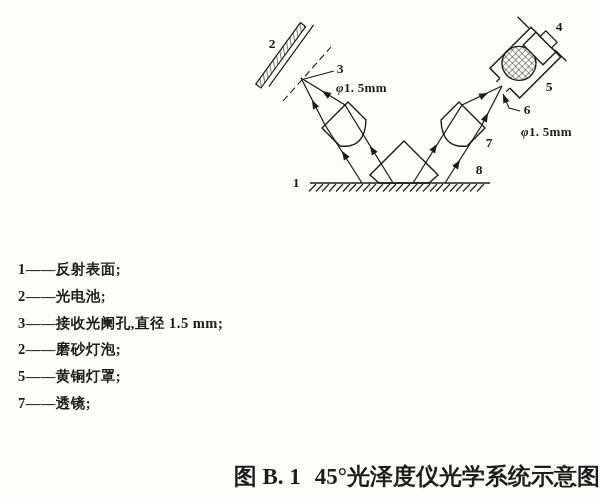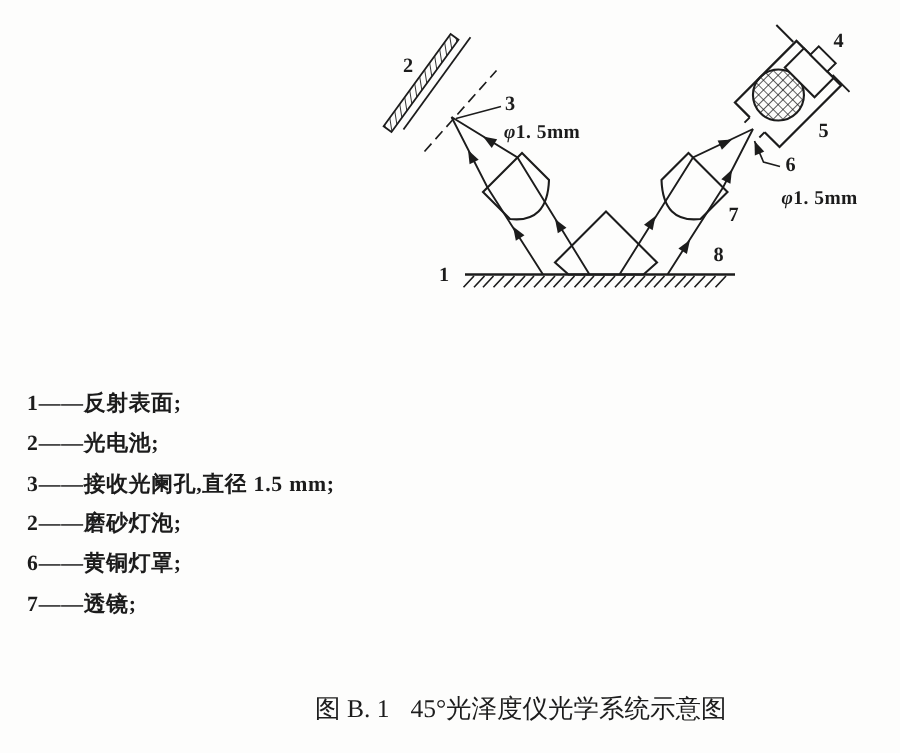--- a/index.html
+++ b/index.html
@@ -11,21 +11,21 @@
   .num{font:700 13.5px "Liberation Serif", serif;fill:#1c1c1c;}
   .dia{font:700 13px "Liberation Serif", serif;fill:#1c1c1c;letter-spacing:.3px;}
   .phi{font-style:italic;}
   .legend{
     position:absolute;left:18px;top:256px;
     font-size:14.5px;font-weight:600;line-height:26.8px;
     letter-spacing:.5px;white-space:nowrap;
   }
   .caption{
     position:absolute;left:210px;top:461px;width:390px;
-    text-align:left;font-size:17px;font-weight:400;white-space:nowrap;
+    text-align:right;font-size:23px;font-weight:700;white-space:nowrap;
   }
   .caption .gap{display:inline-block;width:14px;}
 </style>
 </head>
 <body>
 
 <svg id="diagram-svg" width="600" height="240" viewBox="0 0 600 240">
   <defs>
     <pattern id="pcHatch" width="4" height="4" patternUnits="userSpaceOnUse" patternTransform="rotate(45)">
       <line x1="0" y1="0" x2="0" y2="4" stroke="#1c1c1c" stroke-width="1.2"></line>
@@ -93,17 +93,17 @@
 
   <text class="dia" x="336" y="92"><tspan class="phi">φ</tspan><tspan>1. 5mm</tspan></text>
   <text class="dia" x="521" y="136"><tspan class="phi">φ</tspan><tspan>1. 5mm</tspan></text>
 </svg>
 
 <div class="legend">
   <div>1——反射表面;</div>
   <div>2——光电池;</div>
   <div>3——接收光阑孔,直径 1.5 mm;</div>
   <div>2——磨砂灯泡;</div>
-  <div>6——黄铜灯罩;</div>
+  <div>5——黄铜灯罩;</div>
   <div>7——透镜;</div>
 </div>
 
 <div class="caption"><span>图 B. 1</span><span class="gap"></span><span>45°光泽度仪光学系统示意图</span></div>
 
 </body></html>

